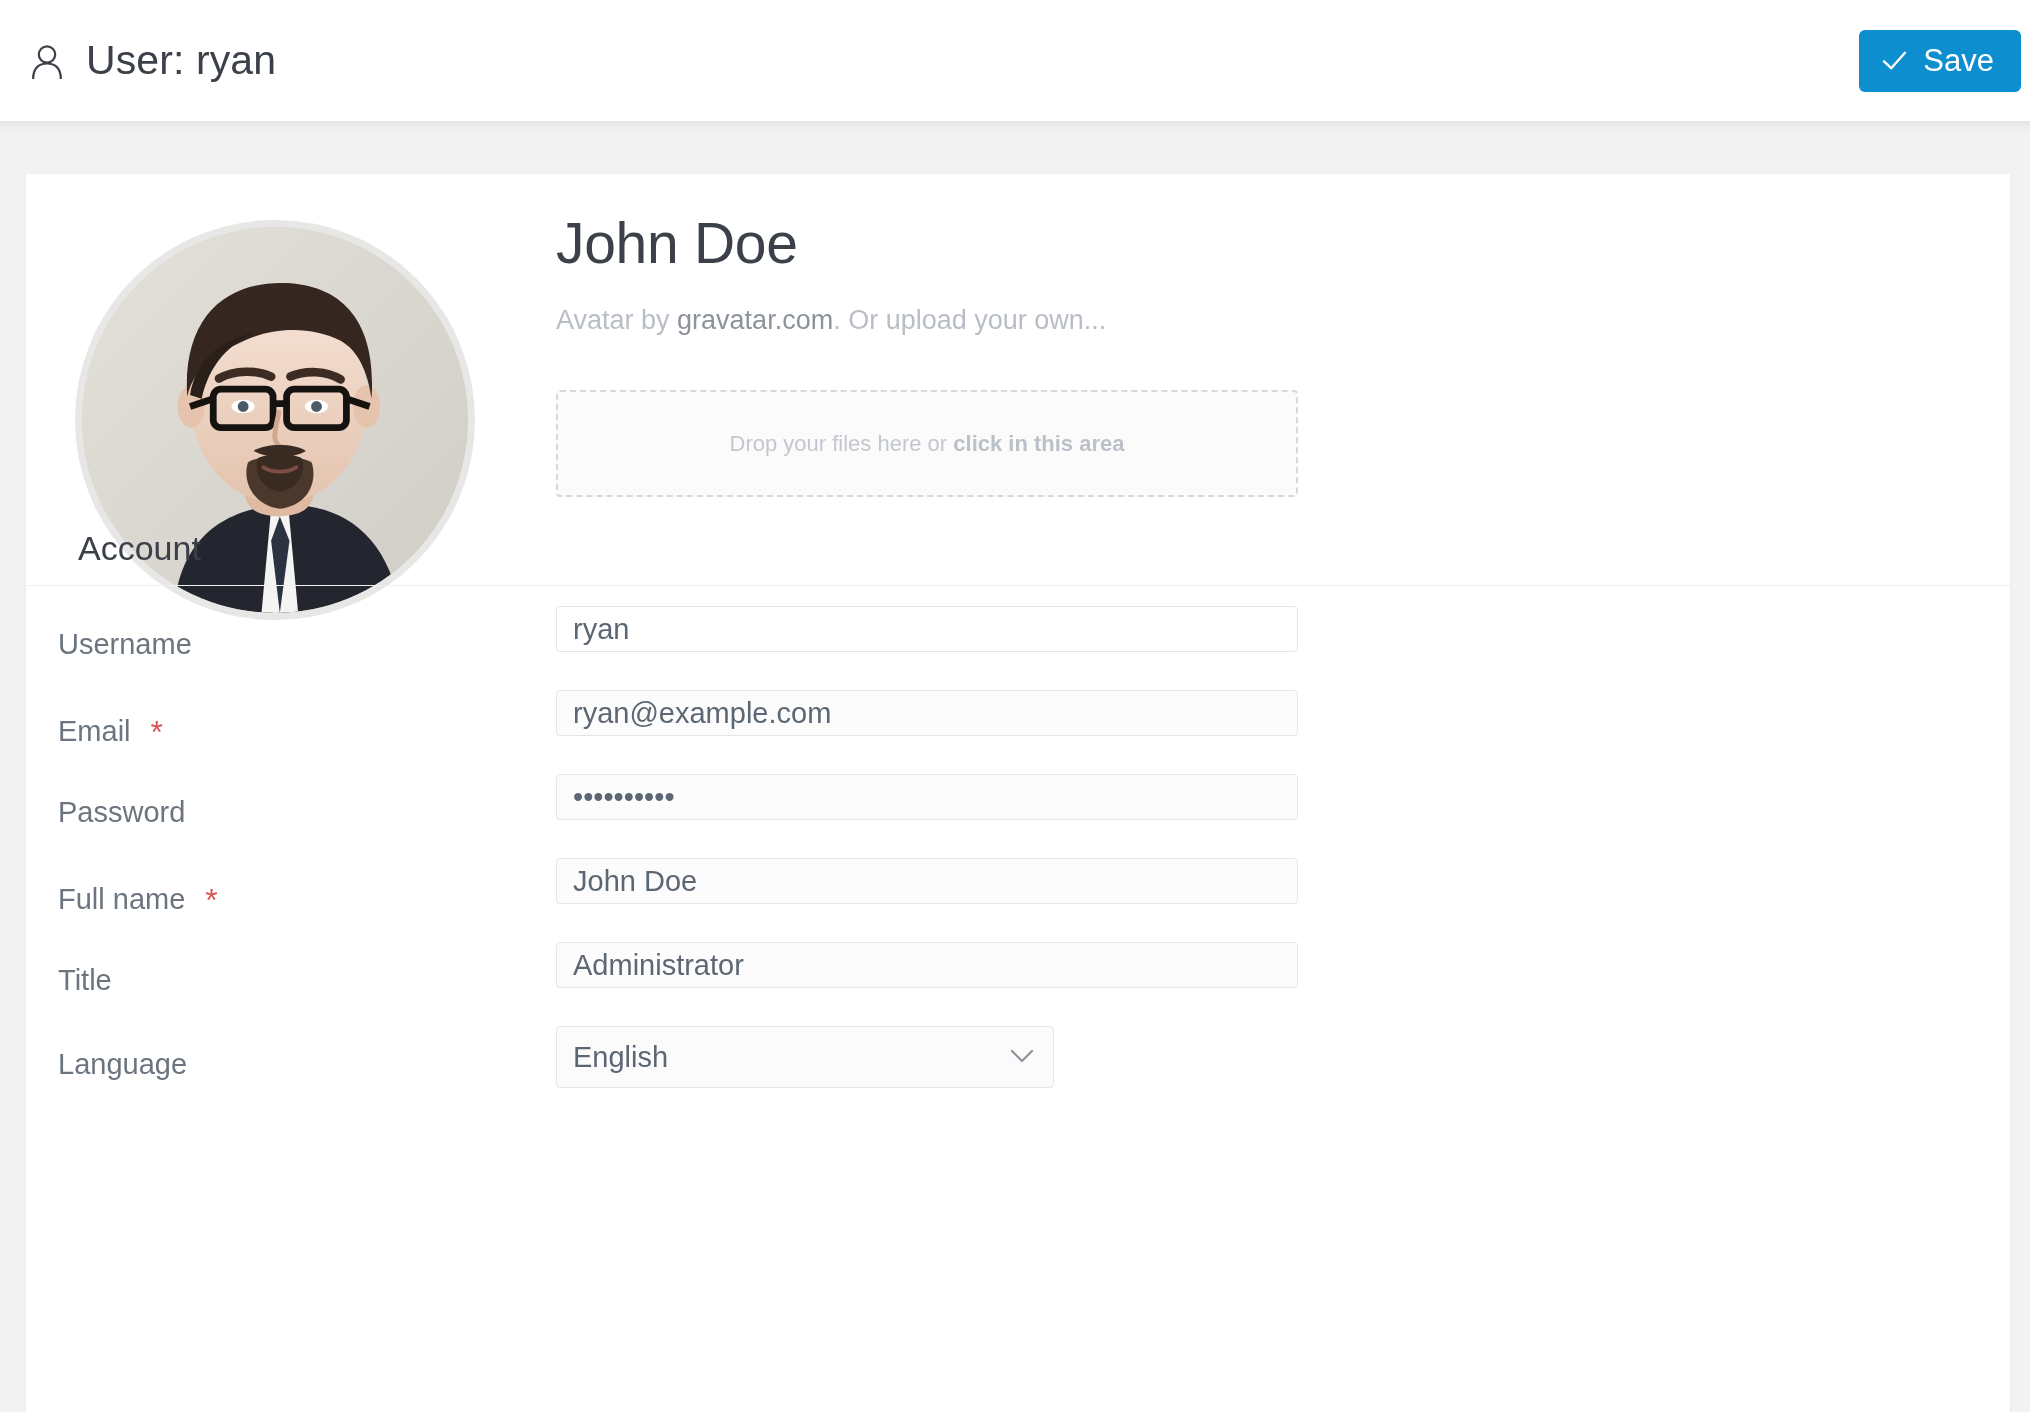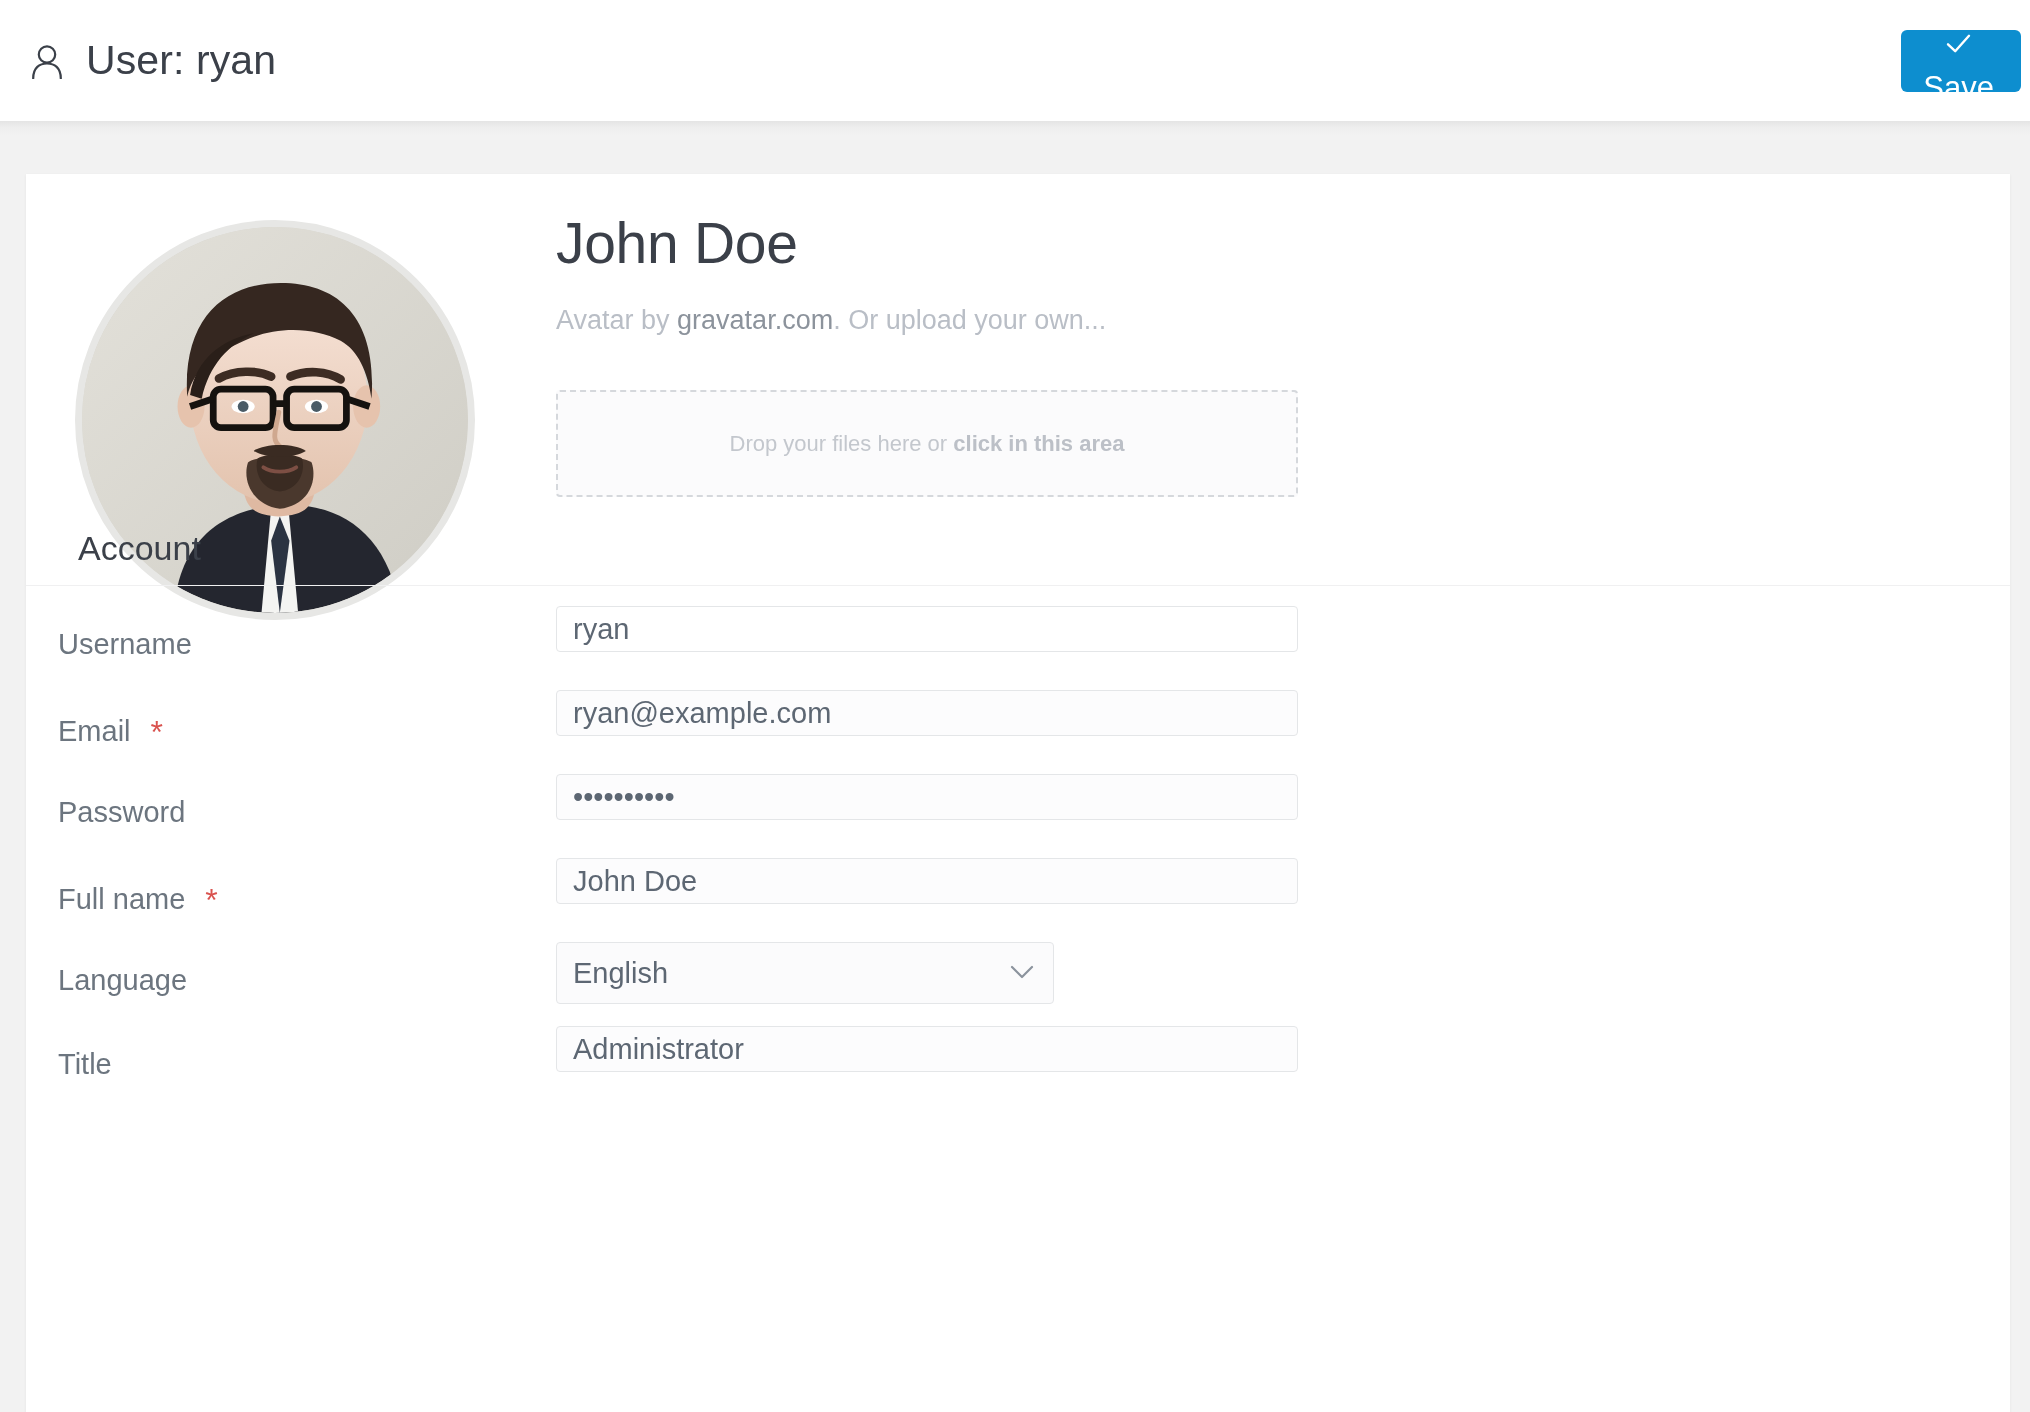--- a/index.html
+++ b/index.html
@@ -59,21 +59,20 @@
     background: #0d8ecf;
     border: none;
     border-radius: 6px;
     height: 62px;
     padding: 0 27px 0 22px;
     display: flex;
     align-items: center;
     gap: 15px;
     cursor: pointer;
     font-family: inherit;
-    flex-direction: column;
   }
   .save-check { width: 27px; height: 27px; flex: none; display: block; }
   .save-label {
     color: #ffffff;
     font-size: 31px;
     font-weight: 400;
     line-height: 1;
     white-space: nowrap;
   }
 
@@ -401,37 +400,37 @@
         <span>Full name</span>
         <span class="req-star">*</span>
       </div>
       <div class="field-wrap">
         <input class="text-input" type="text" value="John Doe" style="">
       </div>
     </div>
 
     <div class="form-row">
       <div class="form-label">
+        <span>Title</span>
+      </div>
+      <div class="field-wrap">
+        <input class="text-input" type="text" value="Administrator" style="">
+      </div>
+    </div>
+
+    <div class="form-row">
+      <div class="form-label">
         <span>Language</span>
       </div>
       <div class="field-wrap">
         <div class="select-wrap">
           <input class="select-input" type="text" readonly="" value="English" style="">
           <span class="chevron">
             <svg viewBox="0 0 24 16" xmlns="http://www.w3.org/2000/svg">
               <path d="M2 3 L12 13 L22 3" fill="none" stroke="#8b939d" stroke-width="2.2" stroke-linecap="round" stroke-linejoin="round"></path>
             </svg>
           </span>
         </div>
       </div>
     </div>
 
-    <div class="form-row">
-      <div class="form-label">
-        <span>Title</span>
-      </div>
-      <div class="field-wrap">
-        <input class="text-input" type="text" value="Administrator" style="">
-      </div>
-    </div>
-
   </div>
 </div>
 
 </body></html>

